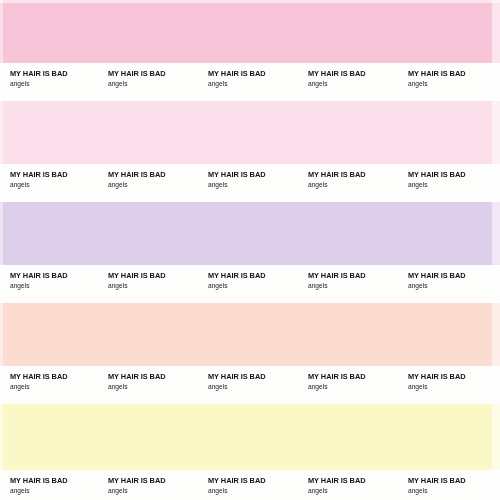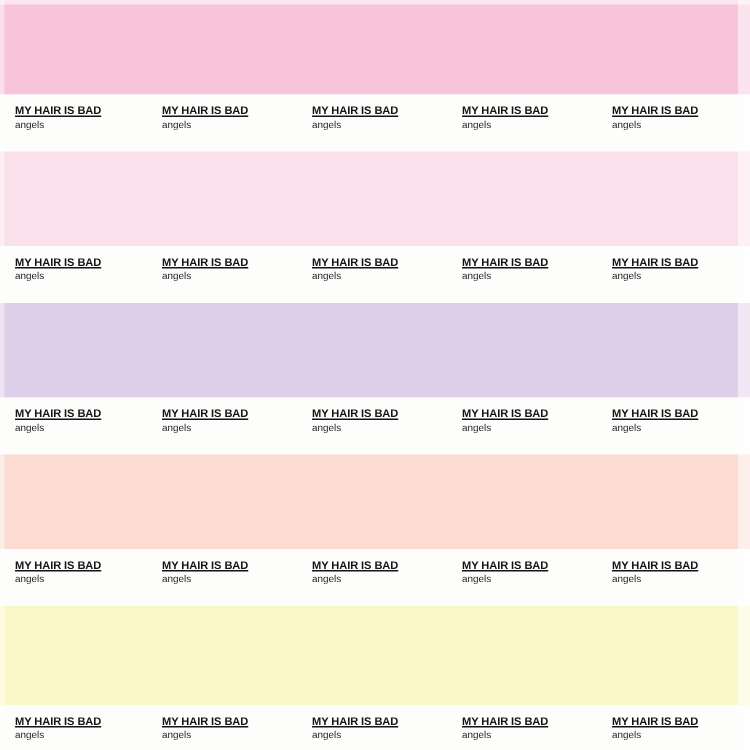--- a/index.html
+++ b/index.html
@@ -51,21 +51,20 @@
     padding-top: 6px;
   }
   .label-title {
     font-family: "Liberation Sans", sans-serif;
     font-weight: bold;
     font-size: 7.4px;
     letter-spacing: -0.05px;
     color: #141414;
     line-height: 9px;
     white-space: nowrap;
-    text-decoration: underline;
   }
   .label-sub {
     font-family: "Liberation Sans", sans-serif;
     font-weight: normal;
     font-size: 6.6px;
     color: #1d1d1d;
     line-height: 9px;
     margin-top: 1px;
     white-space: nowrap;
   }

